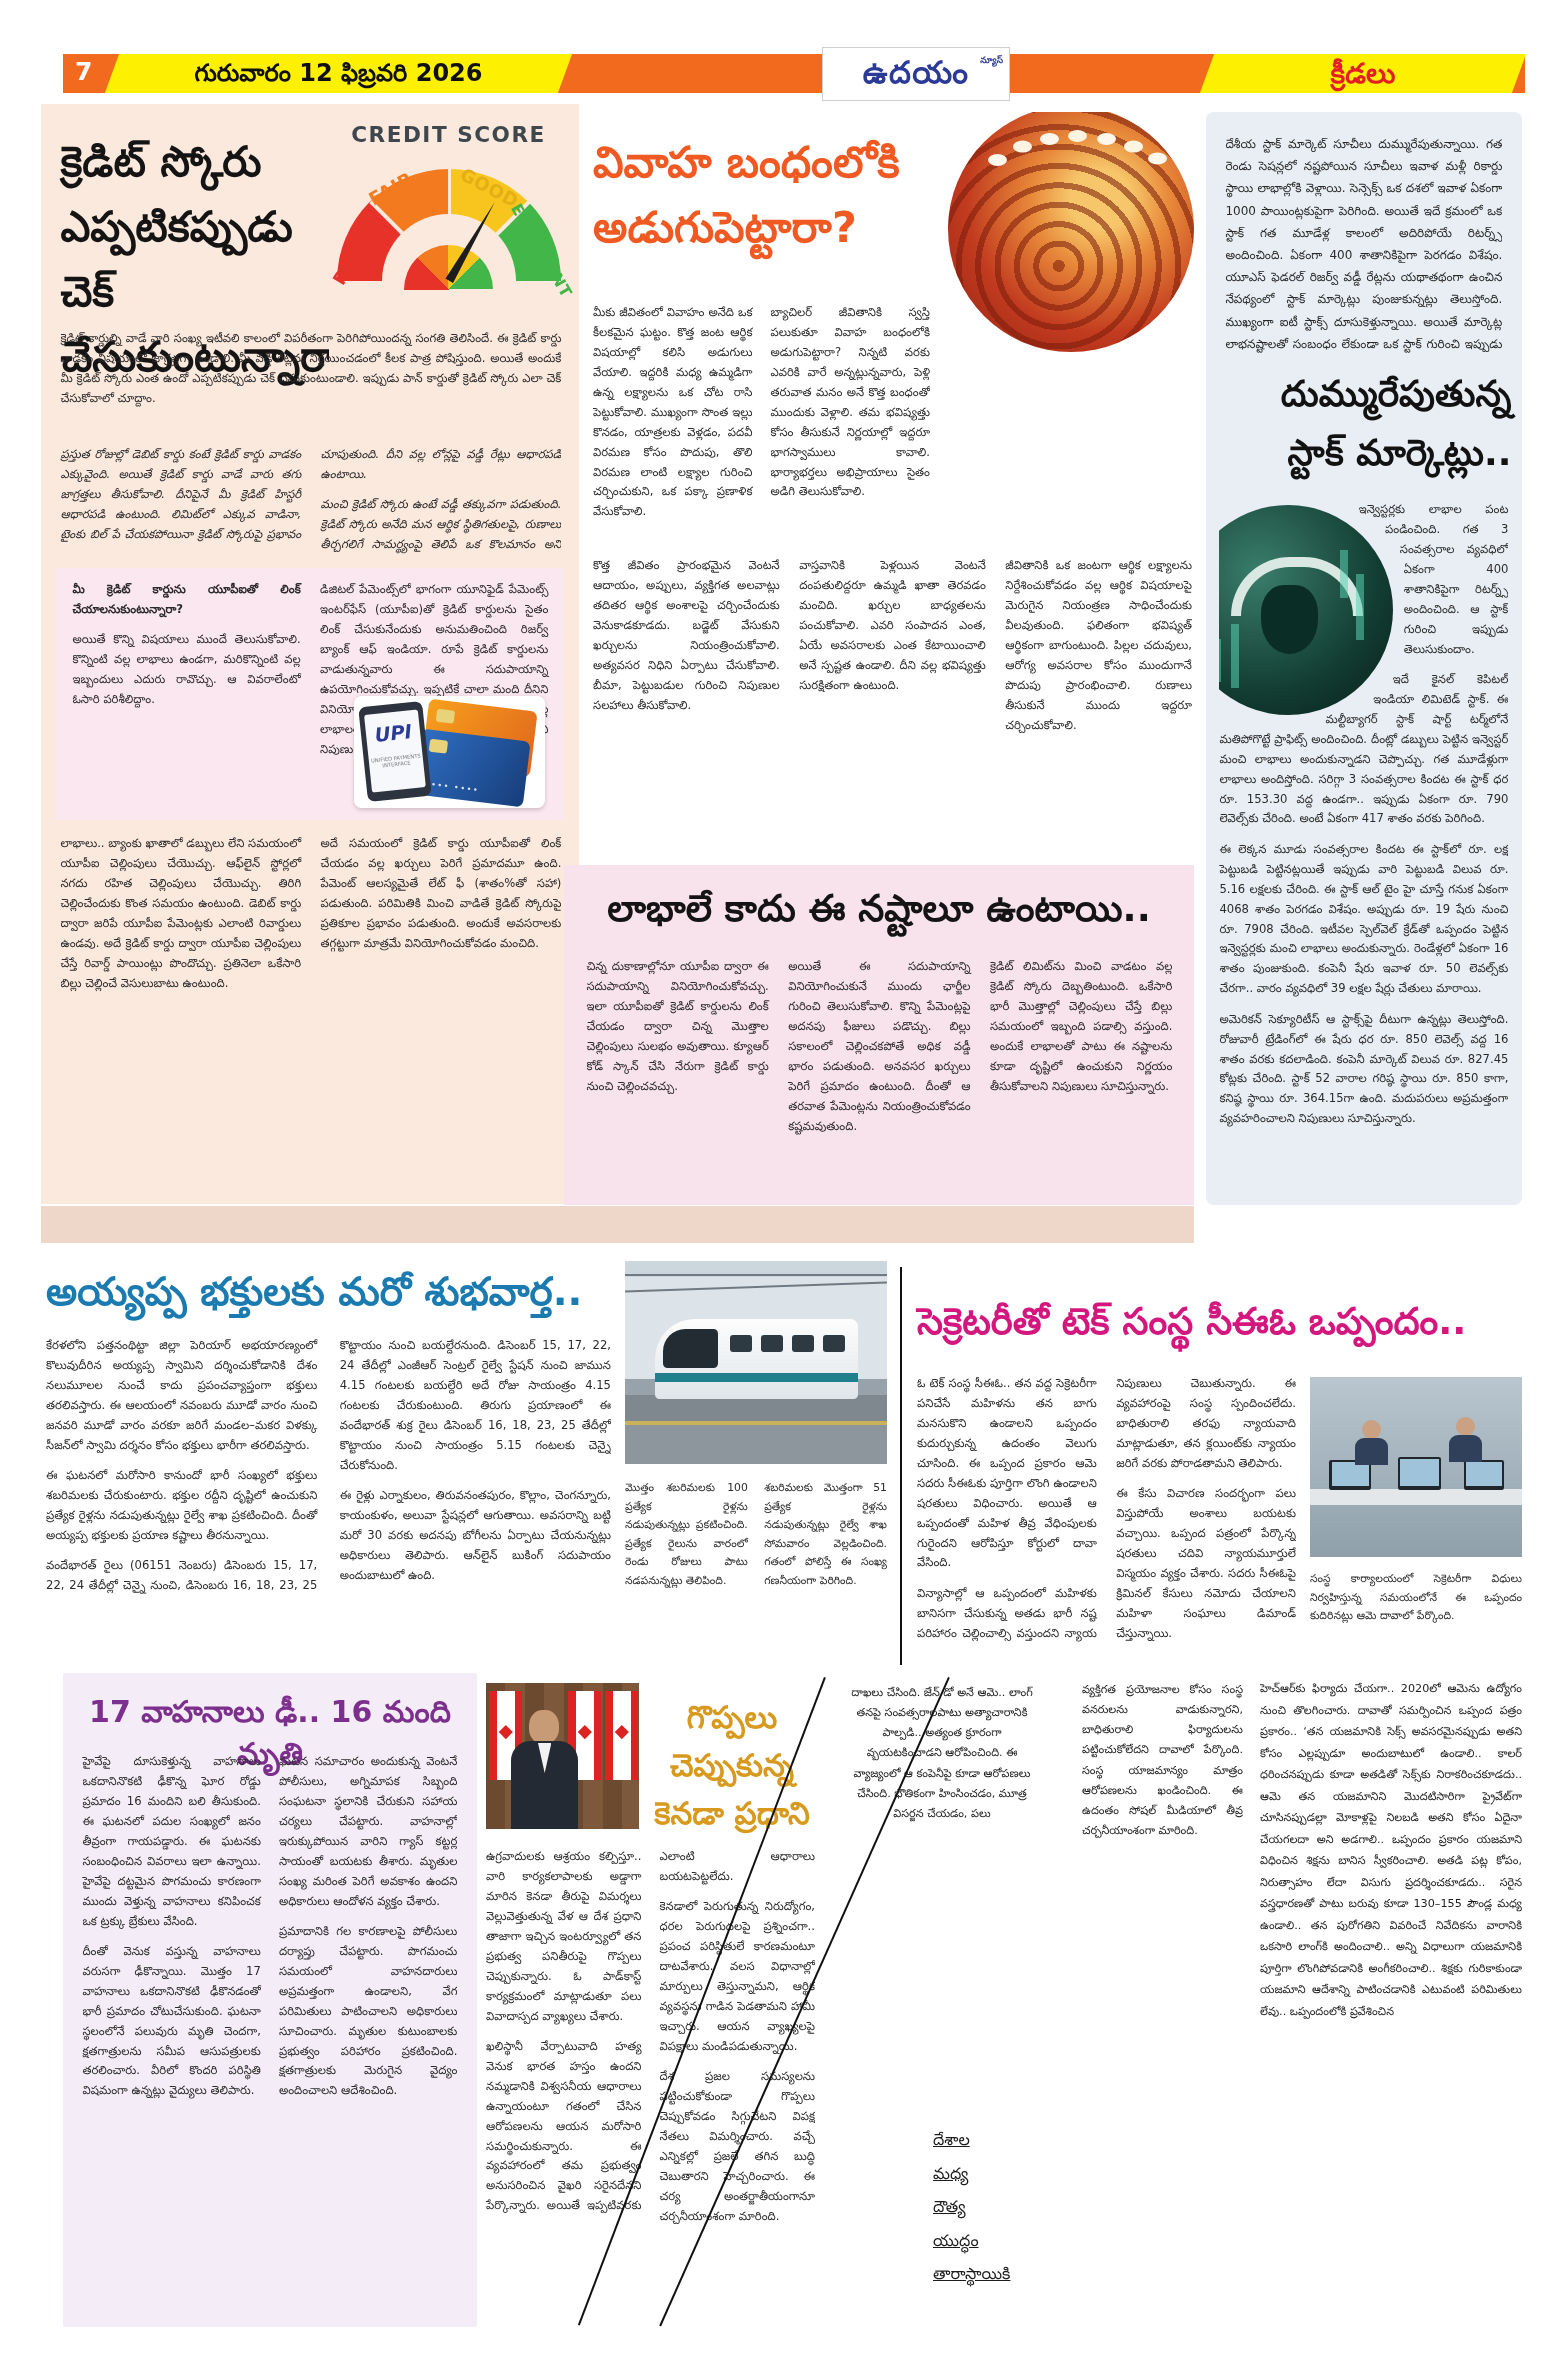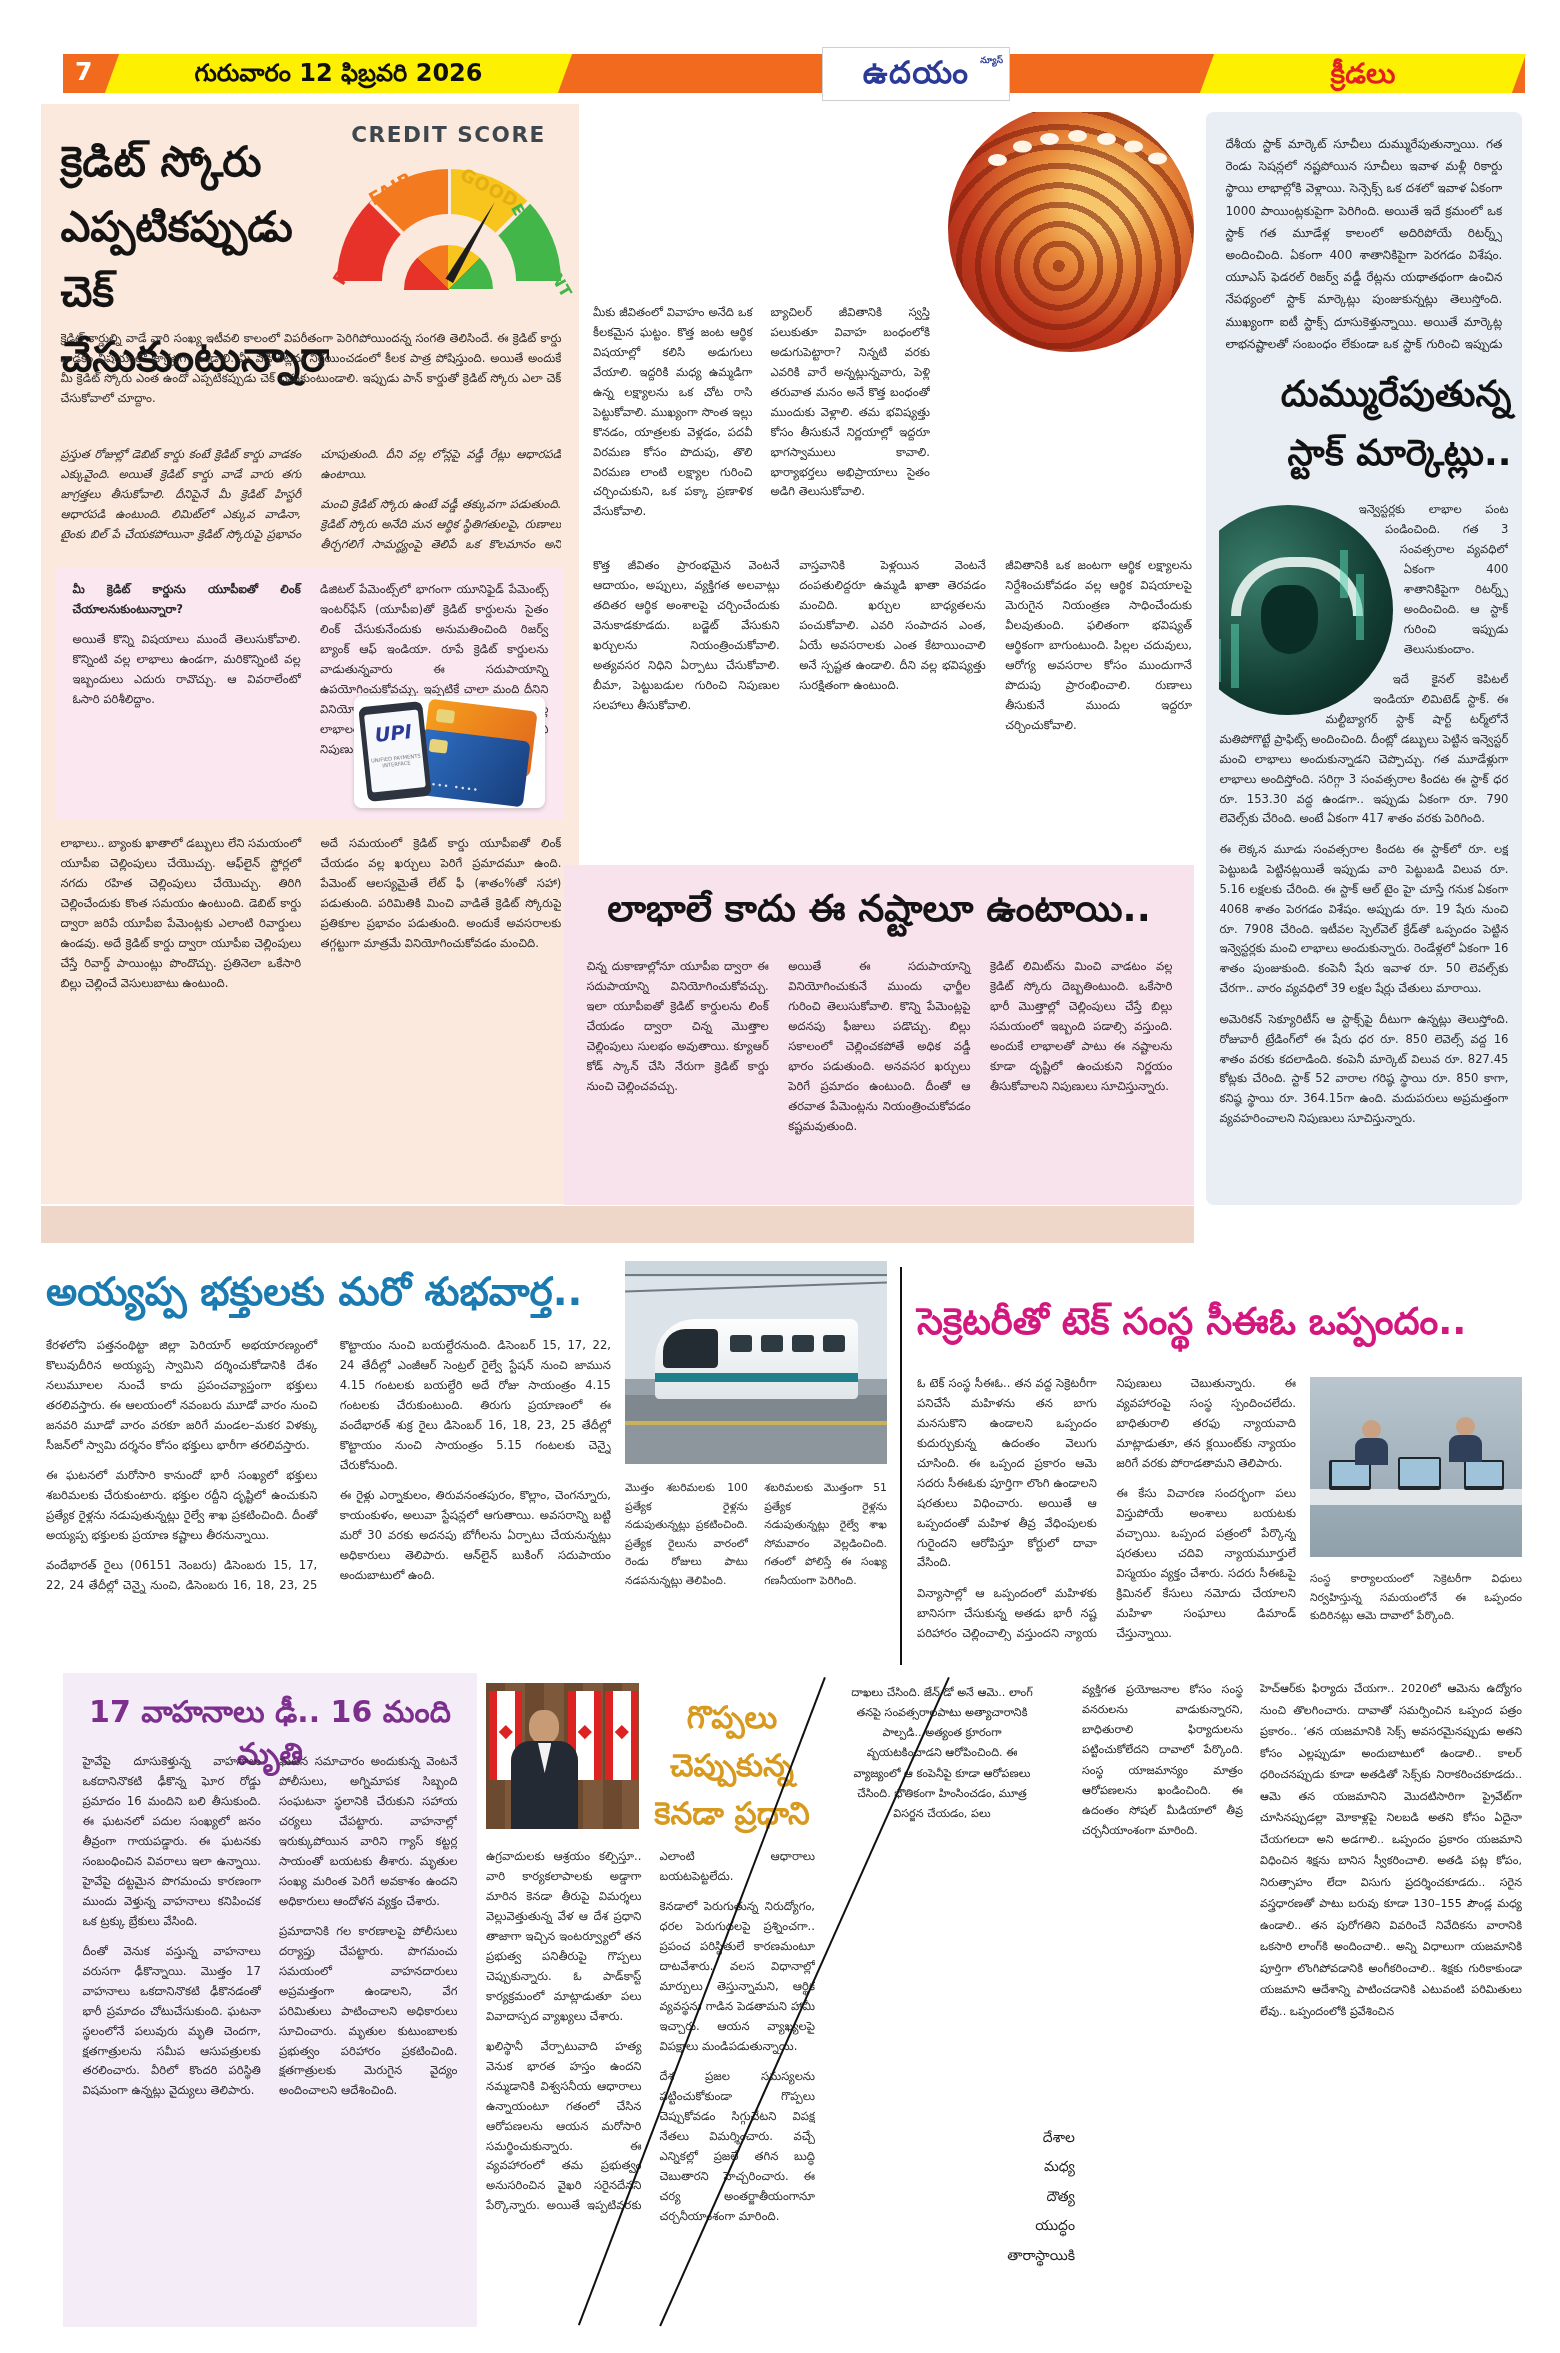--- a/index.html
+++ b/index.html
@@ -125,21 +125,21 @@
   .maple{position:absolute;left:12px;top:36px;width:9.7px;height:9.7px;background:#d22;transform:rotate(45deg);}
   .jt-head{position:absolute;left:43px;top:27px;width:30px;height:34px;border-radius:45%;background:#c79b76;}
   .jt-suit{position:absolute;left:25px;top:58px;width:67px;height:89px;border-radius:19.4px 19.4px 0 0;background:#232a33;}
   .jt-shirt{position:absolute;left:52px;top:60px;width:13.4px;height:30px;background:#f2f2f2;clip-path:polygon(0 0,100% 0,50% 100%);}
   .c-head{left:647px;top:1693px;width:170px;text-align:center;font-size:31px;font-weight:bold;color:#d8991f;line-height:1.55;}
   .c-body{left:486px;top:1847px;width:329px;height:479px;column-count:2;column-gap:18px;}
 
   
   .diag{position:absolute;width:2.2px;background:#111;transform-origin:top left;}
   .wedge-note{left:848px;top:1683px;width:188px;height:422px;text-align:center;font-size:11.2px;line-height:1.8;}
-  .wedge-words{left:933px;top:2123px;width:142px;text-align:right;font-size:14px;line-height:2.1;}
+  .wedge-words{left:933px;top:2123px;width:142px;text-align:left;font-size:16px;line-height:2.1;text-decoration:underline;}
   .mid-col{left:1082px;top:1680px;width:161px;height:411px;font-size:11.2px;line-height:1.8;text-align:justify;}
   .tech-cont{left:1260px;top:1678px;width:262px;height:650px;font-size:11.2px;line-height:1.92;text-align:justify;}
 </style>
 </head>
 <body>
 
 <div class="page">
 
   <div class="masthead">
     <span class="pageno">7</span>
@@ -210,20 +210,21 @@
       </div>
     </div>
 
     <div class="credit-tail body-text clip">
       <p>లాభాలు.. బ్యాంకు ఖాతాలో డబ్బులు లేని సమయంలో యూపీఐ చెల్లింపులు చేయొచ్చు. ఆఫ్‌లైన్ స్టోర్లలో నగదు రహిత చెల్లింపులు చేయొచ్చు. తిరిగి చెల్లించేందుకు కొంత సమయం ఉంటుంది. డెబిట్ కార్డు ద్వారా జరిపే యూపీఐ పేమెంట్లకు ఎలాంటి రివార్డులు ఉండవు. అదే క్రెడిట్ కార్డు ద్వారా యూపీఐ చెల్లింపులు చేస్తే రివార్డ్ పాయింట్లు పొందొచ్చు. ప్రతినెలా ఒకేసారి బిల్లు చెల్లించే వెసులుబాటు ఉంటుంది.</p>
       <p>అదే సమయంలో క్రెడిట్ కార్డు యూపీఐతో లింక్ చేయడం వల్ల ఖర్చులు పెరిగే ప్రమాదమూ ఉంది. పేమెంట్ ఆలస్యమైతే లేట్ ఫీ (శాతం%తో సహా) పడుతుంది. పరిమితికి మించి వాడితే క్రెడిట్ స్కోరుపై ప్రతికూల ప్రభావం పడుతుంది. అందుకే అవసరాలకు తగ్గట్టుగా మాత్రమే వినియోగించుకోవడం మంచిది.</p>
     </div>
   </div>
 
   <div class="abs art-marriage clip">
+    <div class="m-head">వివాహ బంధంలోకి అడుగుపెట్టారా?</div>
     <div class="wed-img">
       <div class="wed-rings"></div>
       <div class="wed-petals"></div>
     </div>
     <div class="m-lead body-text clip">
       <p>మీకు జీవితంలో వివాహం అనేది ఒక కీలకమైన ఘట్టం. కొత్త జంట ఆర్థిక విషయాల్లో కలిసి అడుగులు వేయాలి. ఇద్దరికి మధ్య ఉమ్మడిగా ఉన్న లక్ష్యాలను ఒక చోట రాసి పెట్టుకోవాలి. ముఖ్యంగా సొంత ఇల్లు కొనడం, యాత్రలకు వెళ్లడం, పదవీ విరమణ కోసం పొదుపు, తొలి విరమణ లాంటి లక్ష్యాల గురించి చర్చించుకుని, ఒక పక్కా ప్రణాళిక వేసుకోవాలి.</p>
       <p>బ్యాచిలర్ జీవితానికి స్వస్తి పలుకుతూ వివాహ బంధంలోకి అడుగుపెట్టారా? నిన్నటి వరకు ఎవరికి వారే అన్నట్లున్నవారు, పెళ్లి తరువాత మనం అనే కొత్త బంధంతో ముందుకు వెళ్లాలి. తమ భవిష్యత్తు కోసం తీసుకునే నిర్ణయాల్లో ఇద్దరూ భాగస్వాములు కావాలి. భార్యాభర్తలు అభిప్రాయాలు సైతం అడిగి తెలుసుకోవాలి.</p>
     </div>
     <div class="m-body body-text clip">
       <p>కొత్త జీవితం ప్రారంభమైన వెంటనే ఆదాయం, అప్పులు, వ్యక్తిగత అలవాట్లు తదితర ఆర్థిక అంశాలపై చర్చించేందుకు వెనుకాడకూడదు. బడ్జెట్ వేసుకుని ఖర్చులను నియంత్రించుకోవాలి. అత్యవసర నిధిని ఏర్పాటు చేసుకోవాలి. బీమా, పెట్టుబడుల గురించి నిపుణుల సలహాలు తీసుకోవాలి.</p>

